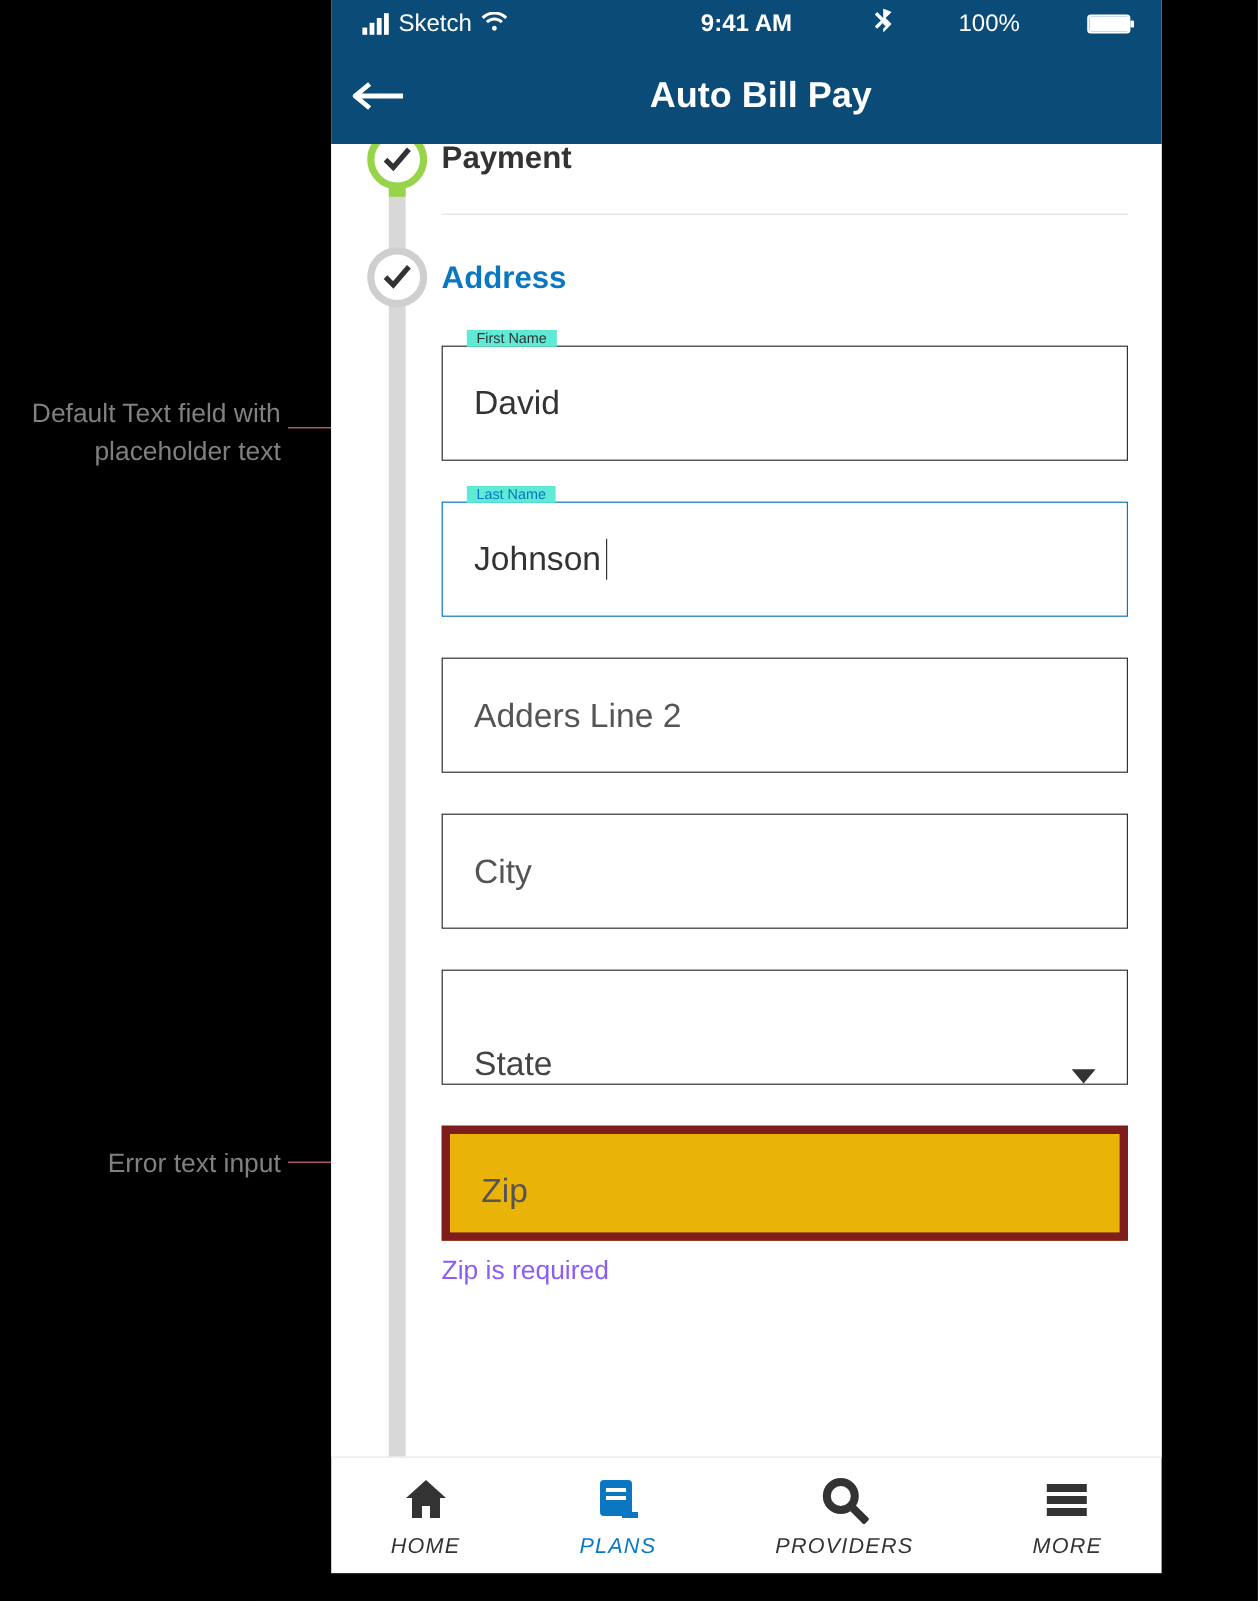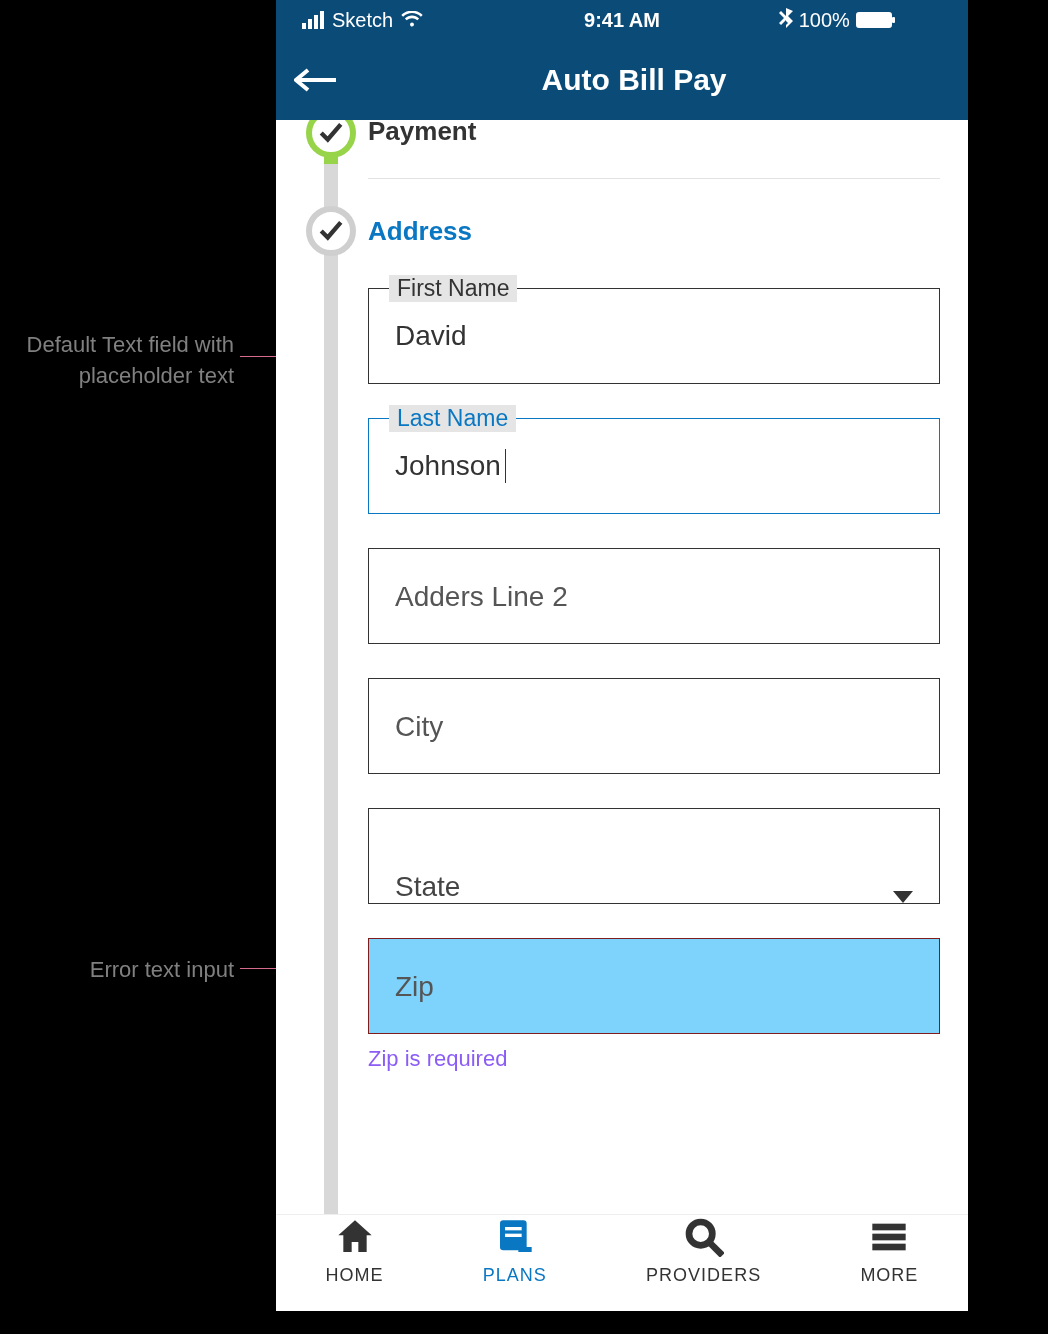--- a/index.html
+++ b/index.html
@@ -15,21 +15,21 @@
   .anno-line.l1 { top: 356px; left: 240px; width: 148px; }
   .anno-line.l2 { top: 968px; left: 240px; width: 148px; }
 
   
   .phone { position: absolute; left: 276px; top: 0; width: 692px; height: 1214px; background: #fff; display: flex; flex-direction: column; }
 
   
   .statusbar { height: 40px; background: #0b4b78; color: #fff; display: flex; align-items: center; padding: 0 26px; font-size: 20px; }
   .sb-left { display: flex; align-items: center; gap: 8px; flex: 1; }
   .sb-center { flex: 1; text-align: center; font-weight: 600; }
-  .sb-right { flex: 1; display: flex; align-items: center; justify-content: center; gap: 6px; }
+  .sb-right { flex: 1; display: flex; align-items: center; justify-content: space-between; gap: 6px; }
   .bars { display: inline-flex; align-items: flex-end; gap: 2px; }
   .bars i { width: 4px; background: #fff; display: block; }
   .bars i:nth-child(1){height:6px} .bars i:nth-child(2){height:10px}
   .bars i:nth-child(3){height:14px} .bars i:nth-child(4){height:18px}
   .wifi { width: 22px; height: 16px; }
   .batt { width: 36px; height: 16px; border: 2px solid #fff; border-radius: 3px; position: relative; }
   .batt::after { content:""; position:absolute; right:-5px; top:3px; width:3px; height:6px; background:#fff; border-radius:1px; }
   .batt i { display:block; width: 100%; height:100%; background:#fff; }
 
   
@@ -51,37 +51,37 @@
 
   .step-label { position:absolute; font-weight:700; font-size: 26px; }
   .step-label.payment { left: 92px; top: -4px; color:#333; }
   .step-label.address { left: 92px; top: 96px; color:#0a77c2; }
 
   .divider { position:absolute; left: 92px; right: 28px; top: 58px; border-top: 1px solid #e2e2e2; }
 
   
   .form { position:absolute; left: 92px; right: 28px; top: 168px; }
   .field { position: relative; border: 1px solid #333; height: 96px; margin-bottom: 34px; background:#fff; }
-  .field.floating .flabel { position:absolute; top:-14px; left:20px; background:#e5e5e5; padding:0 8px; font-size:23px; color:#333; }
+  .field.floating .flabel { position:absolute; top:-14px; left:20px; background:#5eead4; padding:0 8px; font-size:12px; color:#333; }
   .field .inp { border:none; outline:none; width:100%; height:100%; padding: 0 26px; font-size:28px; color:#333; background:transparent; }
   .field .inp::placeholder { color:#555; }
   .field.focused { border: 1px solid #0a77c2; }
   .field.focused .flabel { color:#0a77c2; }
   .caret { display:inline-block; width:1px; height:34px; background:#333; vertical-align:middle; margin-left:4px; }
 
   .field.plain .ph { padding: 0 26px; font-size:28px; color:#555; line-height:96px; }
   .field.select { display:flex; align-items:flex-end; justify-content:space-between; padding:0 26px; cursor:pointer; }
   .field.select .ph { font-size:28px; color:#444; }
   .field.select .caret-down { width:0; height:0; border-left:10px solid transparent; border-right:10px solid transparent; border-top:12px solid #333; }
 
-  .field.error { border: 1px solid #7f1d1d; background: #7dd3fc; }
+  .field.error { border: 7px solid #7f1d1d; background: #eab308; }
   .err-msg { color:#8b5cf6; font-size:22px; margin-top:-22px; margin-bottom:12px; }
 
   
-  .tabbar { position:absolute; left:276px; top:1214px; width:692px; height:97px; background:#fff; display:flex; justify-content:space-around; border-top:1px solid #eee; }
+  .tabbar { position:absolute; left:276px; top:1214px; width:692px; height:97px; background:#fff; display:flex; align-items:center; justify-content:space-around; border-top:1px solid #eee;font-style:italic; }
   .tab { display:flex; flex-direction:column; align-items:center; gap:6px; cursor:pointer; color:#333; }
   .tab.active { color:#0a77c2; }
   .tab .ticon { height:44px; display:flex; align-items:center; justify-content:center; }
   .tab .tlabel { font-size:18px; letter-spacing:1px; font-weight:500; }
   .tab svg { width:40px; height:40px; }
 </style>
 </head>
 <body>
 
 <div class="stage">

